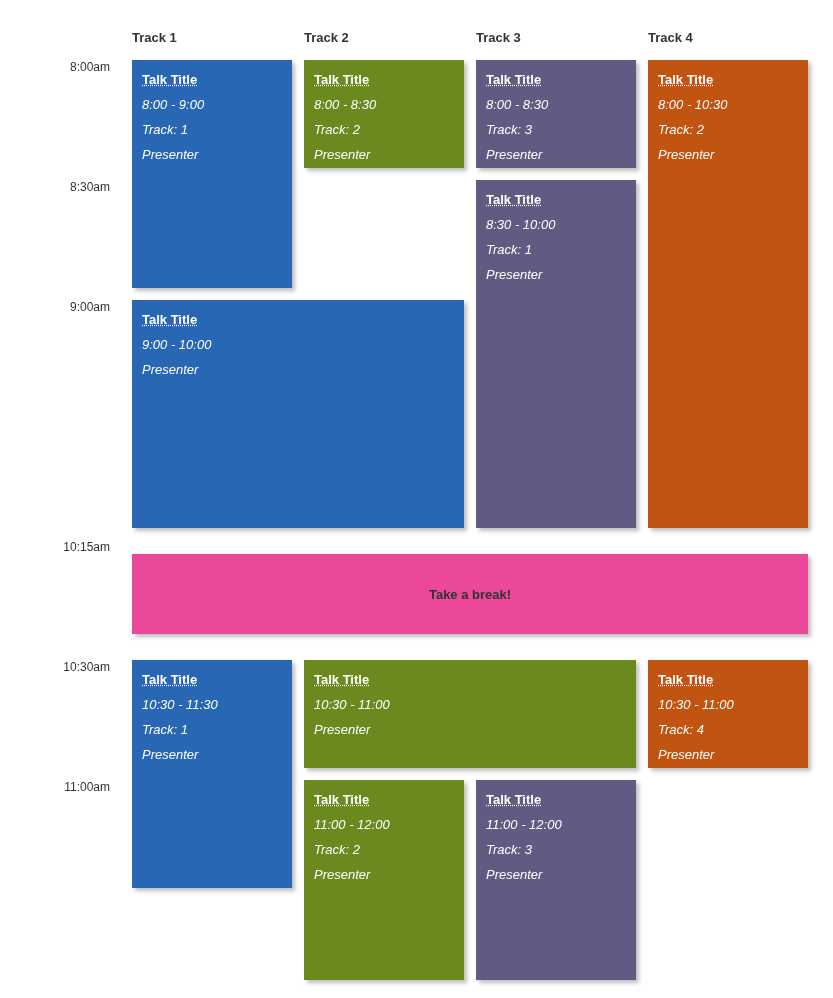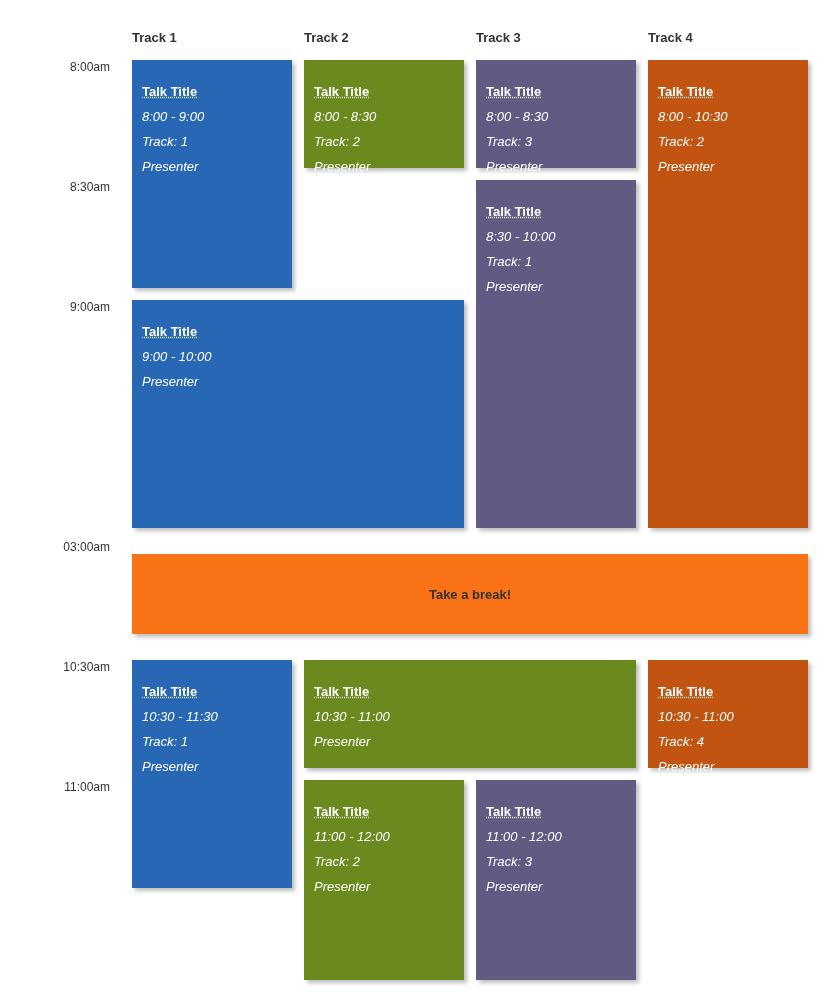--- a/index.html
+++ b/index.html
@@ -26,37 +26,37 @@
   .time-label {
     position: absolute;
     font-weight: normal;
     font-size: 12px;
     color: #333;
     text-align: right;
     width: 70px;
   }
   .event {
     position: absolute;
-    padding: 24px 10px;
+    padding: 12px 10px;
     color: #fff;
     box-shadow: 3px 3px 4px rgba(0,0,0,0.25);
   }
   .event .title {
     font-weight: bold;
     text-decoration: underline;
     text-decoration-style: dotted;
     margin-bottom: 2px;
   }
   .event .line {
     margin-top: 10px;
     font-style: italic;
   }
   .break {
     position: absolute;
-    background: #f97316;
+    background: #ec4899;
     color: #333;
     font-weight: bold;
     text-align: center;
     display: flex;
     align-items: center;
     justify-content: center;
     box-shadow: 3px 3px 4px rgba(0,0,0,0.25);
   }
   .blue   { background: #2867b4; }
   .olive  { background: #6a8a1f; }
@@ -69,21 +69,21 @@
 <div class="schedule">
 
   <div class="col-header" style="left:132px">Track 1</div>
   <div class="col-header" style="left:304px">Track 2</div>
   <div class="col-header" style="left:476px">Track 3</div>
   <div class="col-header" style="left:648px">Track 4</div>
 
   <div class="time-label" style="left:40px; top:60px">8:00am</div>
   <div class="time-label" style="left:40px; top:180px">8:30am</div>
   <div class="time-label" style="left:40px; top:300px">9:00am</div>
-  <div class="time-label" style="left:40px; top:540px">03:00am</div>
+  <div class="time-label" style="left:40px; top:540px">10:15am</div>
   <div class="time-label" style="left:40px; top:660px">10:30am</div>
   <div class="time-label" style="left:40px; top:780px">11:00am</div>
 
   <div class="event blue" style="left:132px; top:60px; width:160px; height:228px">
     <div class="title">Talk Title</div>
     <div class="line">8:00 - 9:00</div>
     <div class="line">Track: 1</div>
     <div class="line">Presenter</div>
   </div>
 

